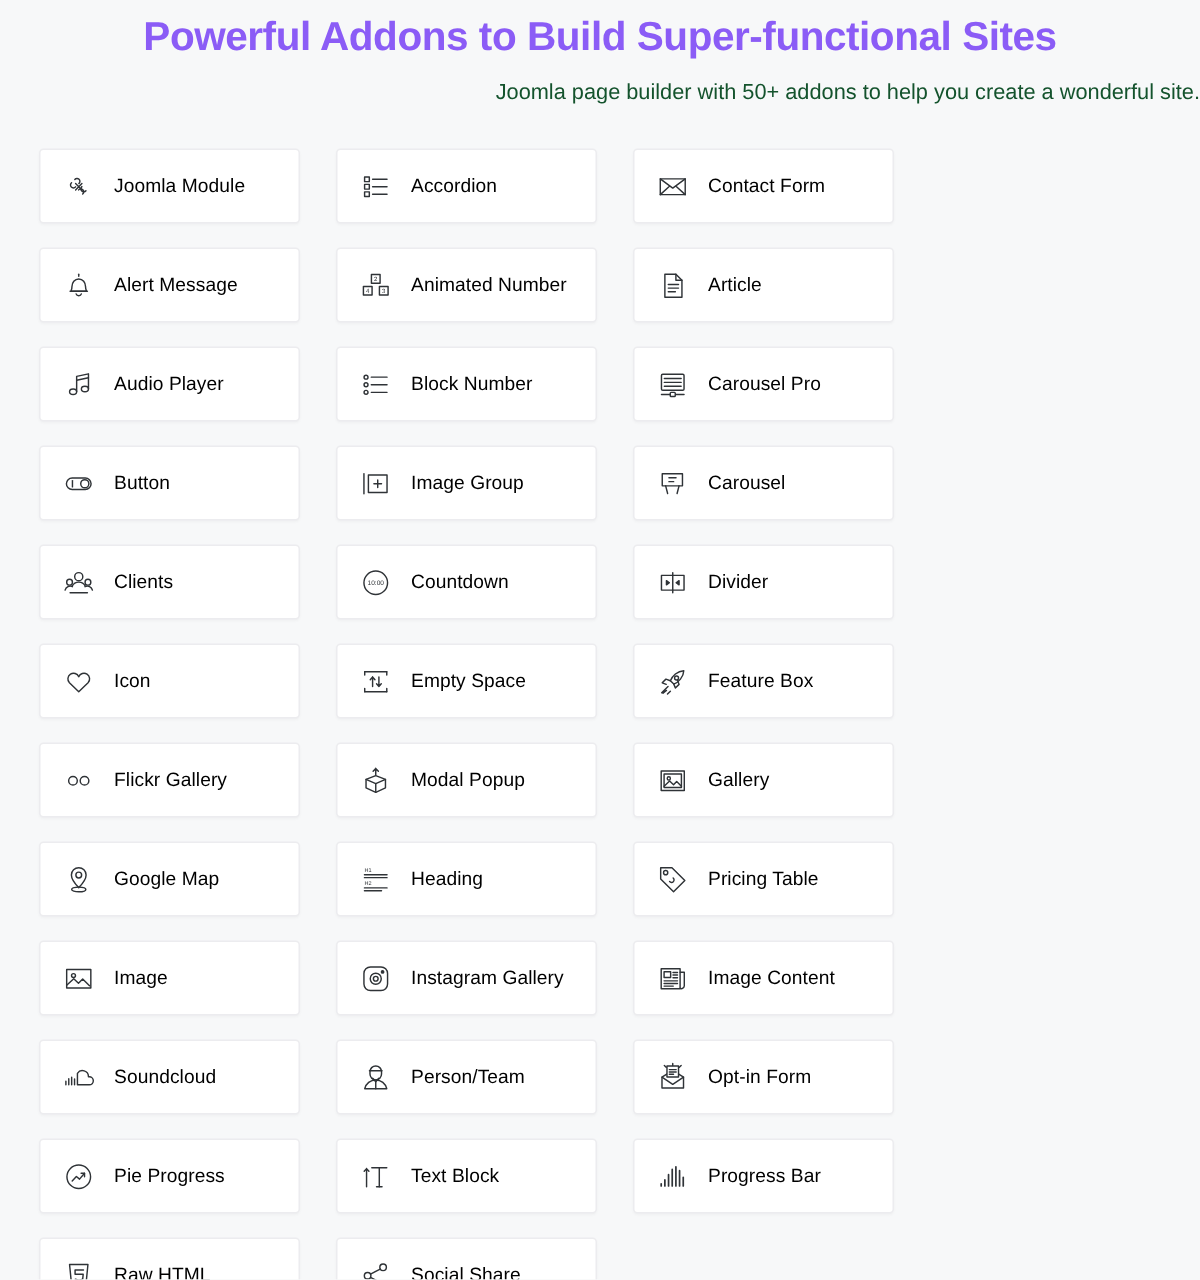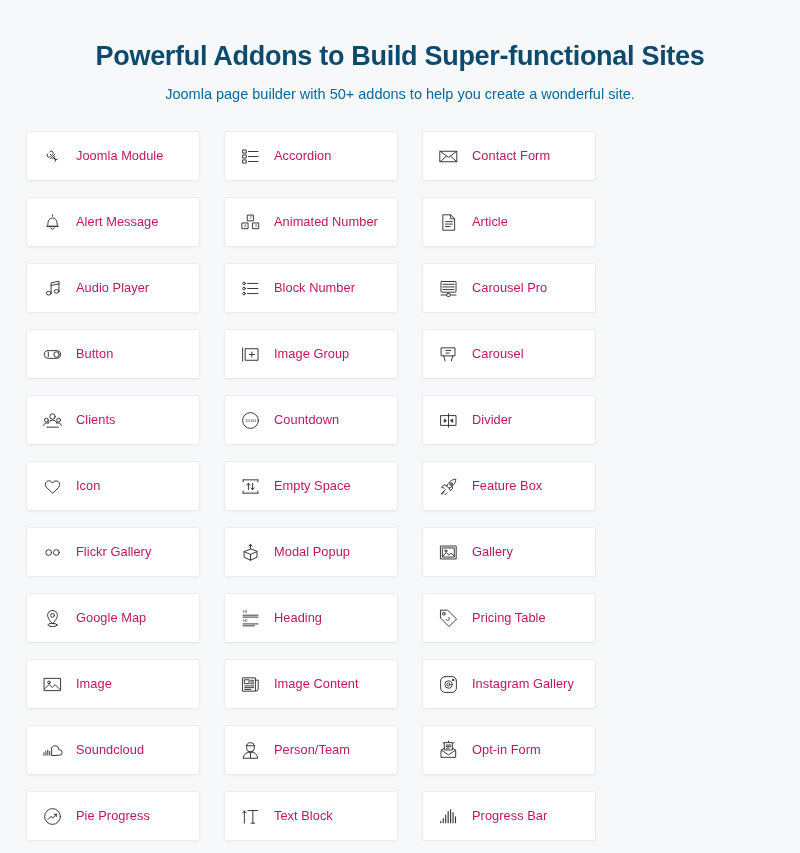--- a/index.html
+++ b/index.html
@@ -23,32 +23,32 @@
 
   
   .header {
     padding-top: 6px;
     text-align: center;
   }
 
   .page-title {
     font-size: 27px;
     font-weight: bold;
-    color: #0c4a6e;
+    color: #8b5cf6;
     letter-spacing: -0.3px;
     line-height: 36px;
-    margin-top: 32px;
   }
 
   .page-subtitle {
     margin-top: 9px;
     font-size: 14.5px;
-    color: #0369a1;
+    color: #14532d;
     line-height: 22px;
     font-weight: normal;
+    text-align: right;
   }
 
   
   .addon-grid {
     margin-top: 26px;
     padding: 0 14px;
     display: flex;
     flex-wrap: wrap;
     align-content: flex-start;
   }
@@ -79,21 +79,21 @@
 
   .addon-icon svg {
     display: block;
     width: 21px;
     height: 21px;
   }
 
   .addon-label {
     margin-left: 13px;
     font-size: 12.8px;
-    color: #be185d;
+    color: #000000;
     line-height: 16px;
     white-space: nowrap;
     letter-spacing: 0.05px;
   }
 </style>
 </head>
 <body>
 
 <div class="page">
 
@@ -416,47 +416,47 @@
               <path d="M2.8 17l5.4-5 3.6 3.4 3.2-3.2 5.2 5.2"></path>
             </g>
           </svg>
         </span>
         <span class="addon-label">Image</span>
       </div>
       <div class="addon-card">
         <span class="addon-icon">
           <svg viewBox="0 0 24 24">
             <g fill="none" stroke="currentColor" stroke-width="1.1" stroke-linecap="round" stroke-linejoin="round">
+              <rect x="3" y="3" width="18" height="18" rx="5"></rect>
+              <circle cx="12" cy="12" r="4.2"></circle>
+              <circle cx="12" cy="12" r="1.8"></circle>
+              <circle cx="17.2" cy="6.8" r="0.9" fill="currentColor"></circle>
+            </g>
+          </svg>
+        </span>
+        <span class="addon-label">Instagram Gallery</span>
+      </div>
+      <div class="addon-card">
+        <span class="addon-icon">
+          <svg viewBox="0 0 24 24">
+            <g fill="none" stroke="currentColor" stroke-width="1.1" stroke-linecap="round" stroke-linejoin="round">
               <path d="M3.2 4.4h14.4v15.2H3.2z"></path>
               <path d="M17.6 7h3.2v10.4a2.2 2.2 0 0 1-3.2 1.9"></path>
               <rect x="5.4" y="6.6" width="5" height="4.4"></rect>
               <path d="M12.2 7.2h3.4M12.2 9.2h3.4M12.2 11.2h3.4"></path>
               <path d="M5.4 13.6h10.2M5.4 15.6h10.2M5.4 17.6h7"></path>
             </g>
           </svg>
         </span>
         <span class="addon-label">Image Content</span>
       </div>
       <div class="addon-card">
         <span class="addon-icon">
           <svg viewBox="0 0 24 24">
             <g fill="none" stroke="currentColor" stroke-width="1.1" stroke-linecap="round" stroke-linejoin="round">
-              <rect x="3" y="3" width="18" height="18" rx="5"></rect>
-              <circle cx="12" cy="12" r="4.2"></circle>
-              <circle cx="12" cy="12" r="1.8"></circle>
-              <circle cx="17.2" cy="6.8" r="0.9" fill="currentColor"></circle>
-            </g>
-          </svg>
-        </span>
-        <span class="addon-label">Instagram Gallery</span>
-      </div>
-      <div class="addon-card">
-        <span class="addon-icon">
-          <svg viewBox="0 0 24 24">
-            <g fill="none" stroke="currentColor" stroke-width="1.1" stroke-linecap="round" stroke-linejoin="round">
               <path d="M2.2 14.6v2.8M4.4 12.8v4.6M6.6 11.6v5.8M8.8 13v4.4"></path>
               <path d="M11 17.4V8.6a4.6 4.6 0 0 1 8.4 2.6h.6a3.1 3.1 0 0 1 0 6.2z"></path>
             </g>
           </svg>
         </span>
         <span class="addon-label">Soundcloud</span>
       </div>
       <div class="addon-card">
         <span class="addon-icon">
           <svg viewBox="0 0 24 24">

